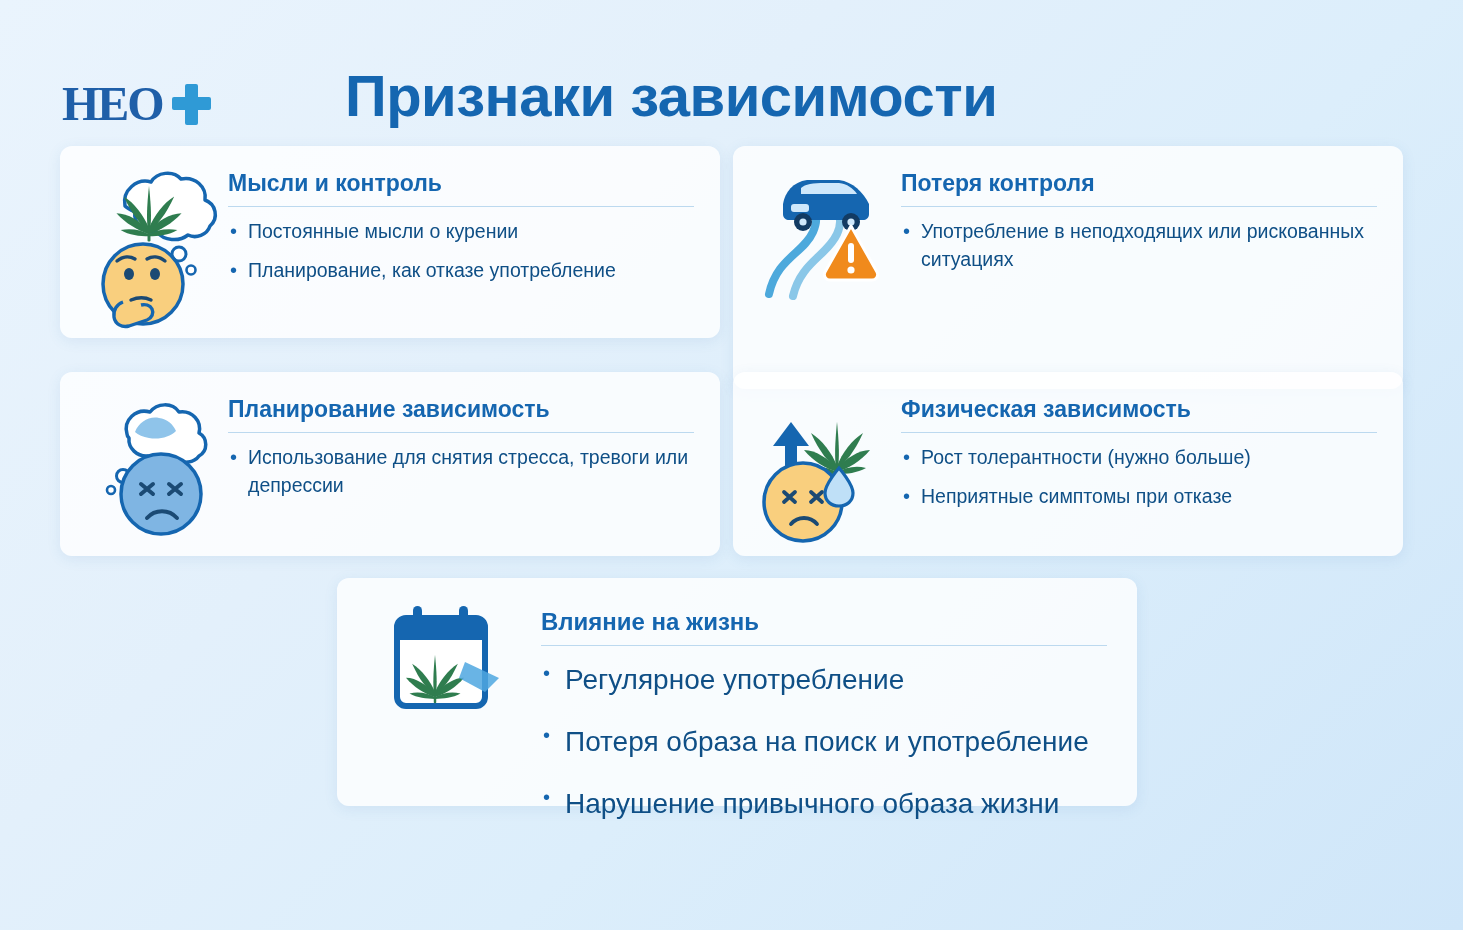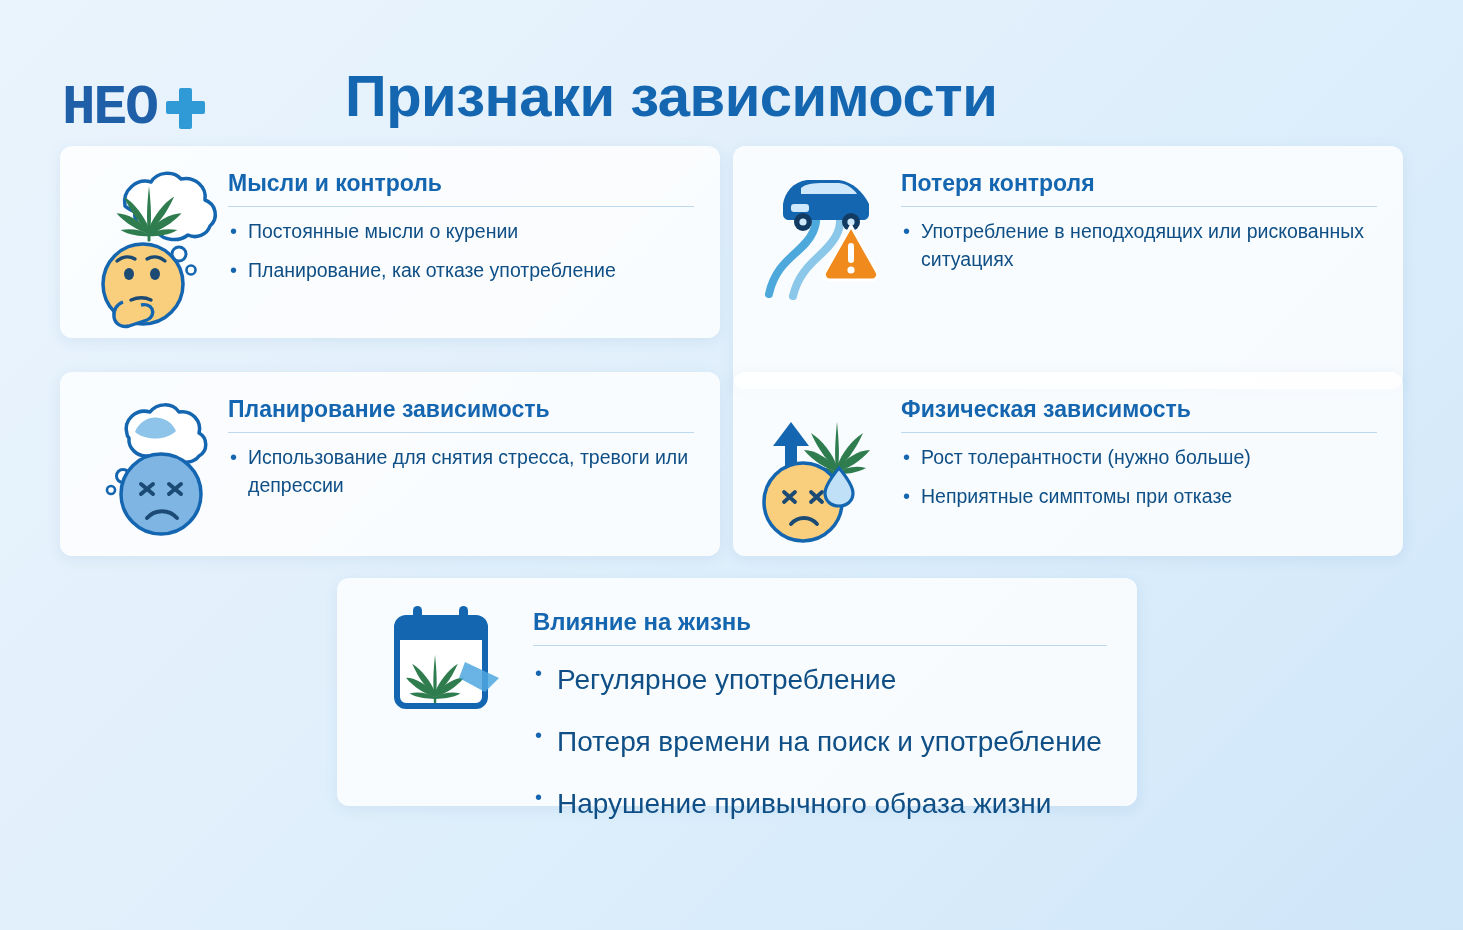--- a/index.html
+++ b/index.html
@@ -30,23 +30,23 @@
   }
   .logo {
     position: absolute;
     left: 62px;
     top: 42px;
     display: flex;
     align-items: center;
     gap: 4px;
   }
   .logo-text {
-    font-family: Liberation Mono, monospace;
+    font-family: Liberation Serif, serif;
     font-weight: bold;
-    font-size: 56px;
+    font-size: 48px;
     letter-spacing: -2px;
     color: #1f5fa8;
     line-height: 1;
   }
   .logo-cross {
     position: relative;
     width: 44px;
     height: 44px;
     margin-left: 2px;
   }
@@ -121,21 +121,21 @@
     top: -1px;
     color: #1566b0;
     font-size: 20px;
   }
 
   
   #card-thoughts  { left: 60px;  top: 146px; width: 660px; height: 192px; padding: 16px 26px 16px 18px; }
   #card-control   { left: 733px; top: 146px; width: 670px; height: 243px; padding: 16px 26px 16px 18px; }
   #card-emotional { left: 60px;  top: 372px; width: 660px; height: 184px; padding: 16px 26px 16px 18px; }
   #card-physical  { left: 733px; top: 372px; width: 670px; height: 184px; padding: 16px 26px 16px 18px; }
-  #card-life      { left: 337px; top: 578px; width: 800px; height: 228px; padding: 22px 30px 22px 26px; }
+  #card-life      { left: 337px; top: 578px; width: 800px; height: 228px; padding: 22px 30px 22px 26px; gap: 8px; }
 
   #card-life .card-title { font-size: 24px; }
   #card-life .bullets li { margin-top: 22px; font-size: 28px; padding-left: 24px; }
   #card-life .bullets li:first-child { margin-top: 14px; }
 
   .icon-wrap { width: 150px; }
   #card-life .icon-wrap { width: 170px; }
 
   svg { display: block; }
 </style>
@@ -304,19 +304,19 @@
           <rect x="-1.4" y="22" width="2.8" height="9" rx="1.2"></rect>
         </g>
 
         <path d="M92 62 L126 78 L112 92 L86 78Z" fill="#4fa7e0" opacity="0.85"></path>
       </svg>
     </div>
     <div class="card-body">
       <h2 class="card-title">Влияние на жизнь</h2>
       <ul class="bullets">
         <li>Регулярное употребление</li>
-        <li>Потеря времени на поиск и употребление</li>
+        <li>Потеря образа на поиск и употребление</li>
         <li>Нарушение привычного образа жизни</li>
       </ul>
     </div>
   </div>
 
 </div>
 
 </body></html>

